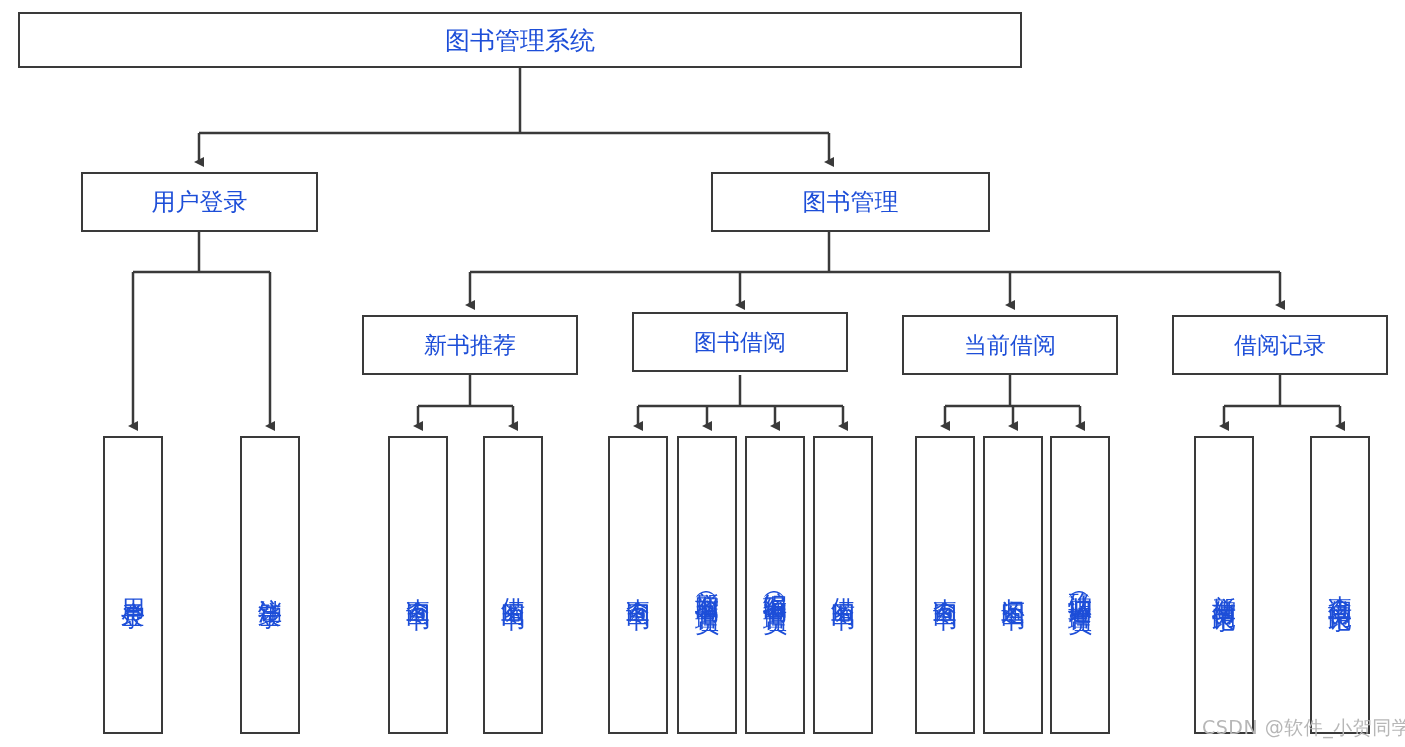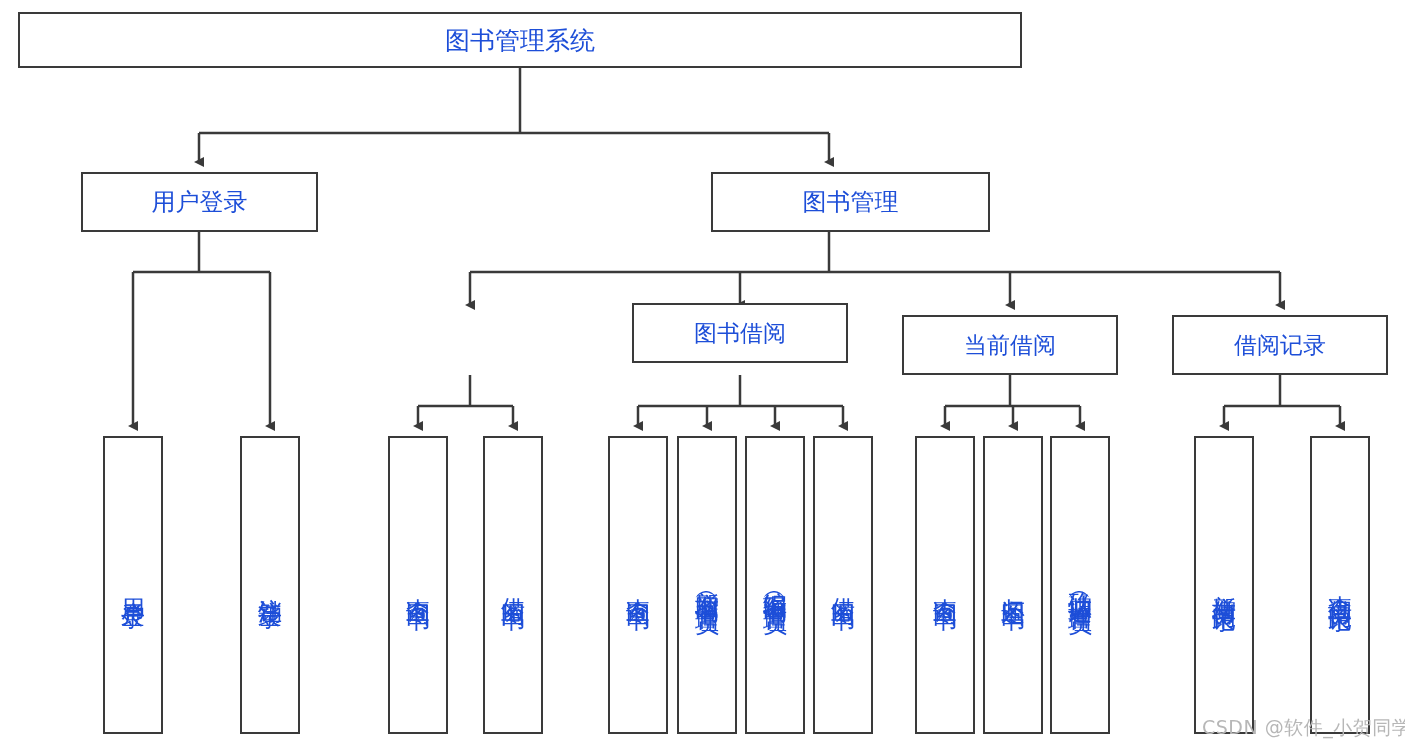--- a/index.html
+++ b/index.html
@@ -129,21 +129,24 @@
     <span>图书管理系统</span>
   </div>
 
   <div class="node lvl2" style="left:81px; top:172px; width:237px; height:60px;">
     <span>用户登录</span>
   </div>
   <div class="node lvl2" style="left:711px; top:172px; width:279px; height:60px;">
     <span>图书管理</span>
   </div>
 
-  <div class="node lvl3" style="left:632px; top:303px; width:216px; height:60px;">
+  <div class="node lvl3" style="left:362px; top:315px; width:216px; height:60px;">
+    <span>新书推荐</span>
+  </div>
+  <div class="node lvl3" style="left:632px; top:312px; width:216px; height:60px;">
     <span>图书借阅</span>
   </div>
   <div class="node lvl3" style="left:902px; top:315px; width:216px; height:60px;font-family:Liberation Serif, serif;">
     <span>当前借阅</span>
   </div>
   <div class="node lvl3" style="left:1172px; top:315px; width:216px; height:60px;">
     <span>借阅记录</span>
   </div>
 
   <div class="node leaf" style="left:103px; top:436px; width:60px; height:298px;">

